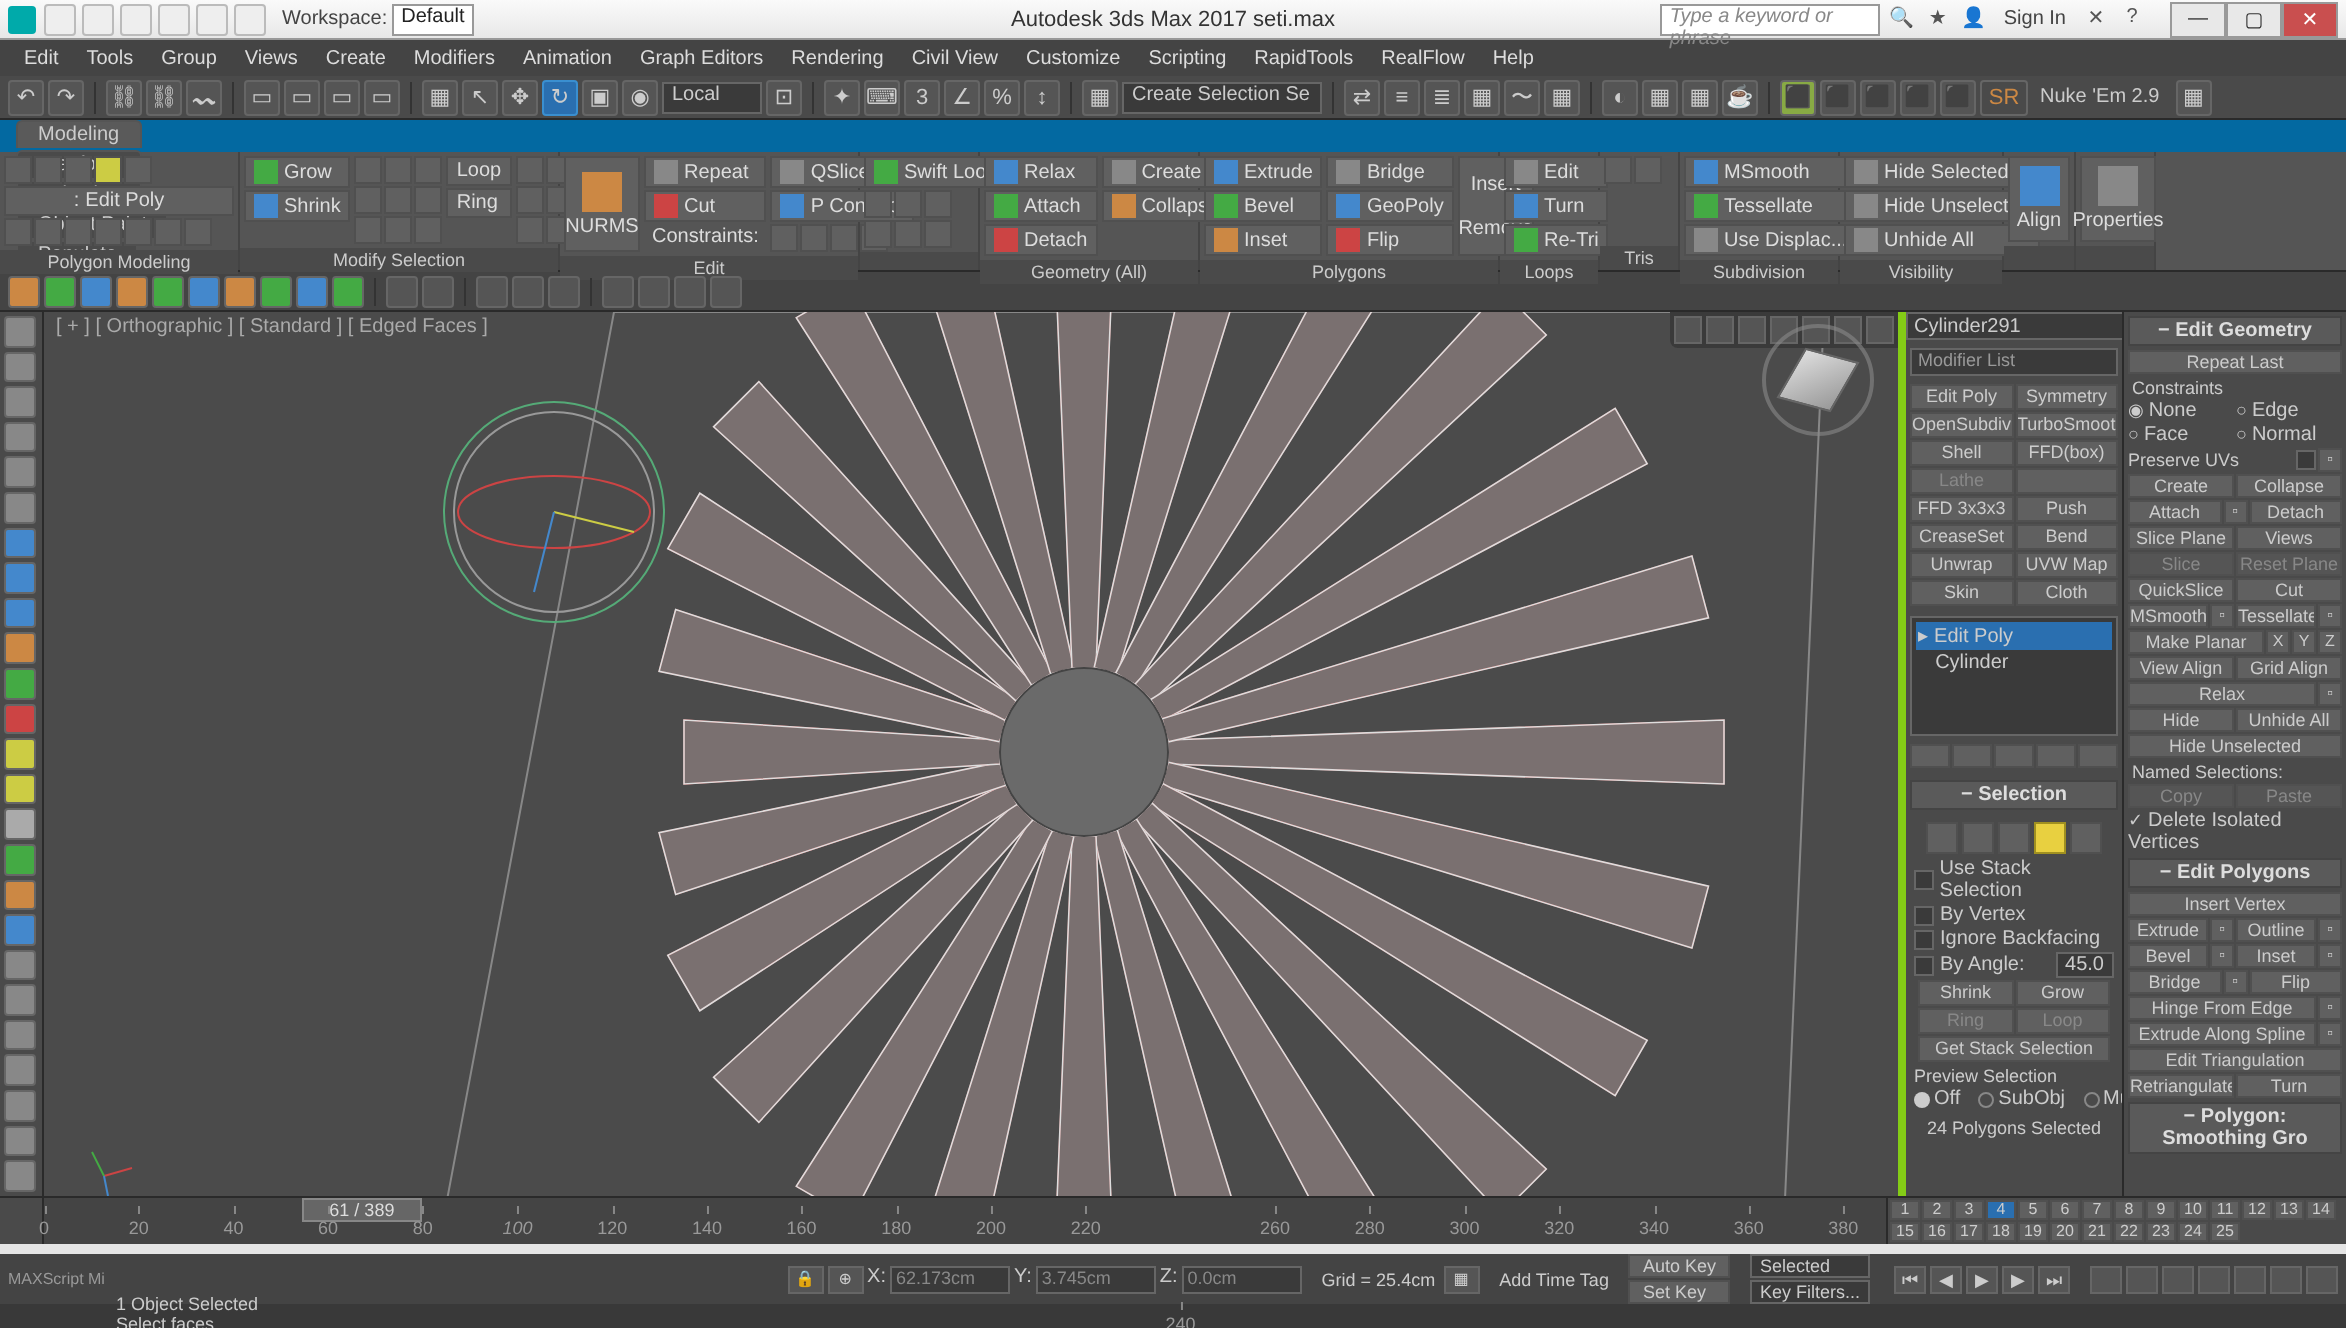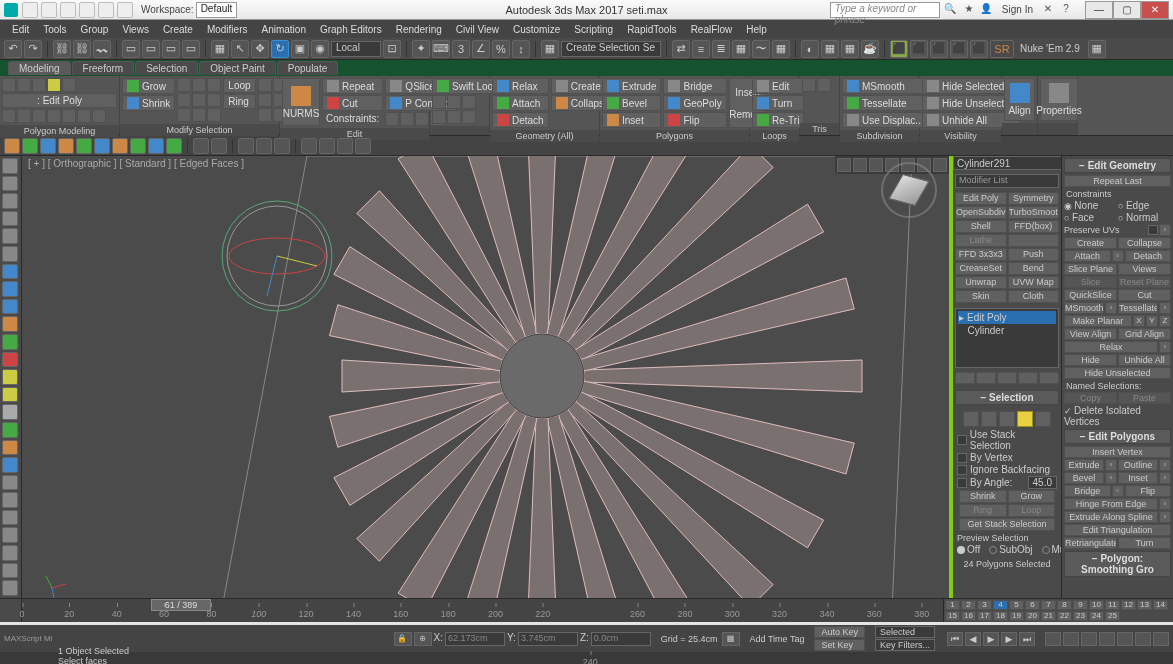--- a/index.html
+++ b/index.html
@@ -26,21 +26,21 @@
 .menubar .mi { padding: 1px 6px; color: #ddd; }
 
 
 .maintoolbar { height: 22px; background: #4a4a4a; border-bottom: 1px solid #2a2a2a; display: flex; align-items: center; padding: 0 4px; gap: 2px; }
 .maintoolbar .tbtn { width: 18px; height: 18px; background: #555; border: 1px solid #666; border-radius: 2px; display:flex; align-items:center; justify-content:center; color:#ccc; font-size:11px; }
 .maintoolbar .tbtn.active { background: #2a6fb0; border-color:#3a8fd0; }
 .maintoolbar .sep { width: 1px; height: 16px; background: #333; margin: 0 3px; }
 .maintoolbar .drop { background: #3a3a3a; border: 1px solid #666; padding: 0 4px; height: 16px; color: #ccc; min-width:50px; }
 
 
-.ribtabs { height: 16px; background: #14532d; display: flex; align-items: center; padding: 0 8px; gap: 1px; }
+.ribtabs { height: 16px; background: #0369a1; display: flex; align-items: flex-start; padding: 0 8px; gap: 1px; flex-direction: column; }
 .ribtabs .rtab { padding: 1px 10px; background: #4a4a4a; border: 1px solid #555; border-bottom: none; color: #ccc; border-radius: 3px 3px 0 0; }
 .ribtabs .rtab.active { background: #5a5a5a; }
 
 
 .ribbon { height: 60px; background: #555; border-bottom: 1px solid #2a2a2a; display: flex; }
 .ribbon .panel { border-right: 1px solid #444; display: flex; flex-direction: column; }
 .ribbon .panel .body { flex: 1; display: flex; padding: 2px; gap: 2px; }
 .ribbon .panel .label { height: 12px; background: #4a4a4a; text-align: center; color: #ccc; font-size: 9px; line-height: 12px; }
 .ribbon .rbtn { background: #606060; border: 1px solid #505050; padding: 1px 4px; color: #ddd; display: flex; align-items: center; gap: 3px; white-space: nowrap; }
 .ribbon .rbtn .ic { width: 12px; height: 12px; display:inline-block; }
@@ -114,21 +114,21 @@
 .timeline .track { flex: 1; position: relative; height: 100%; }
 .timeline .ruler { position: absolute; top: 10px; left: 0; right: 0; height: 14px; display: flex; }
 .timeline .tick { position: absolute; color: #999; font-size: 9px; transform: translateX(-50%); }
 .timeline .tick::before { content:''; position:absolute; top:-6px; left:50%; width:1px; height:4px; background:#888; }
 .timeline .slider { position: absolute; top: 0; height: 12px; background: #666; border: 1px solid #888; color: #ddd; font-size: 9px; text-align: center; line-height: 10px; }
 .timeline .tl-right { width: 230px; height:100%; background:#4a4a4a; border-left:1px solid #2a2a2a; display:flex; flex-wrap:wrap; padding:1px; gap:1px; align-content:flex-start; }
 .timeline .gridbtn { width:15px; height:10px; background:#606060; border:1px solid #505050; font-size:8px; color:#ccc; text-align:center; line-height:8px; }
 .timeline .gridbtn.active { background:#2a6fb0; }
 
 
-.statusbar { height: 30px; background: #444; border-top: 3px solid #e5e5e5; display: flex; align-items: center; padding: 0 4px; gap: 4px; }
+.statusbar { height: 30px; background: #444; border-top: 5px solid #e5e5e5; display: flex; align-items: center; padding: 0 4px; gap: 4px; }
 .statusbar .sleft { width:50px; font-size:8px; color:#999; }
 .statusbar .sinfo { display:flex; flex-direction:column;margin-top:35px; }
 .statusbar .sinfo div { color:#ccc; font-size:9px; }
 .statusbar .coords { display:flex; gap:2px; margin-left:auto; }
 .statusbar .cbox { width:18px; height:14px; background:#555; border:1px solid #666; color:#ccc; font-size:8px; text-align:center; line-height:12px; }
 .statusbar .cfield { width:60px; height:14px; background:#3a3a3a; border:1px solid #666; color:#888; font-size:9px; padding:0 2px; }
 .statusbar .gridlabel { color:#ccc; font-size:9px; margin-left:6px; }
 .statusbar .playback { display:flex; gap:2px; margin-left:8px; }
 .statusbar .pbtn2 { width:16px; height:14px; background:#555; border:1px solid #666; color:#ccc; font-size:9px; text-align:center; line-height:12px; }
 .statusbar .autokey { display:flex; flex-direction:column; gap:1px; margin-left:6px; }

